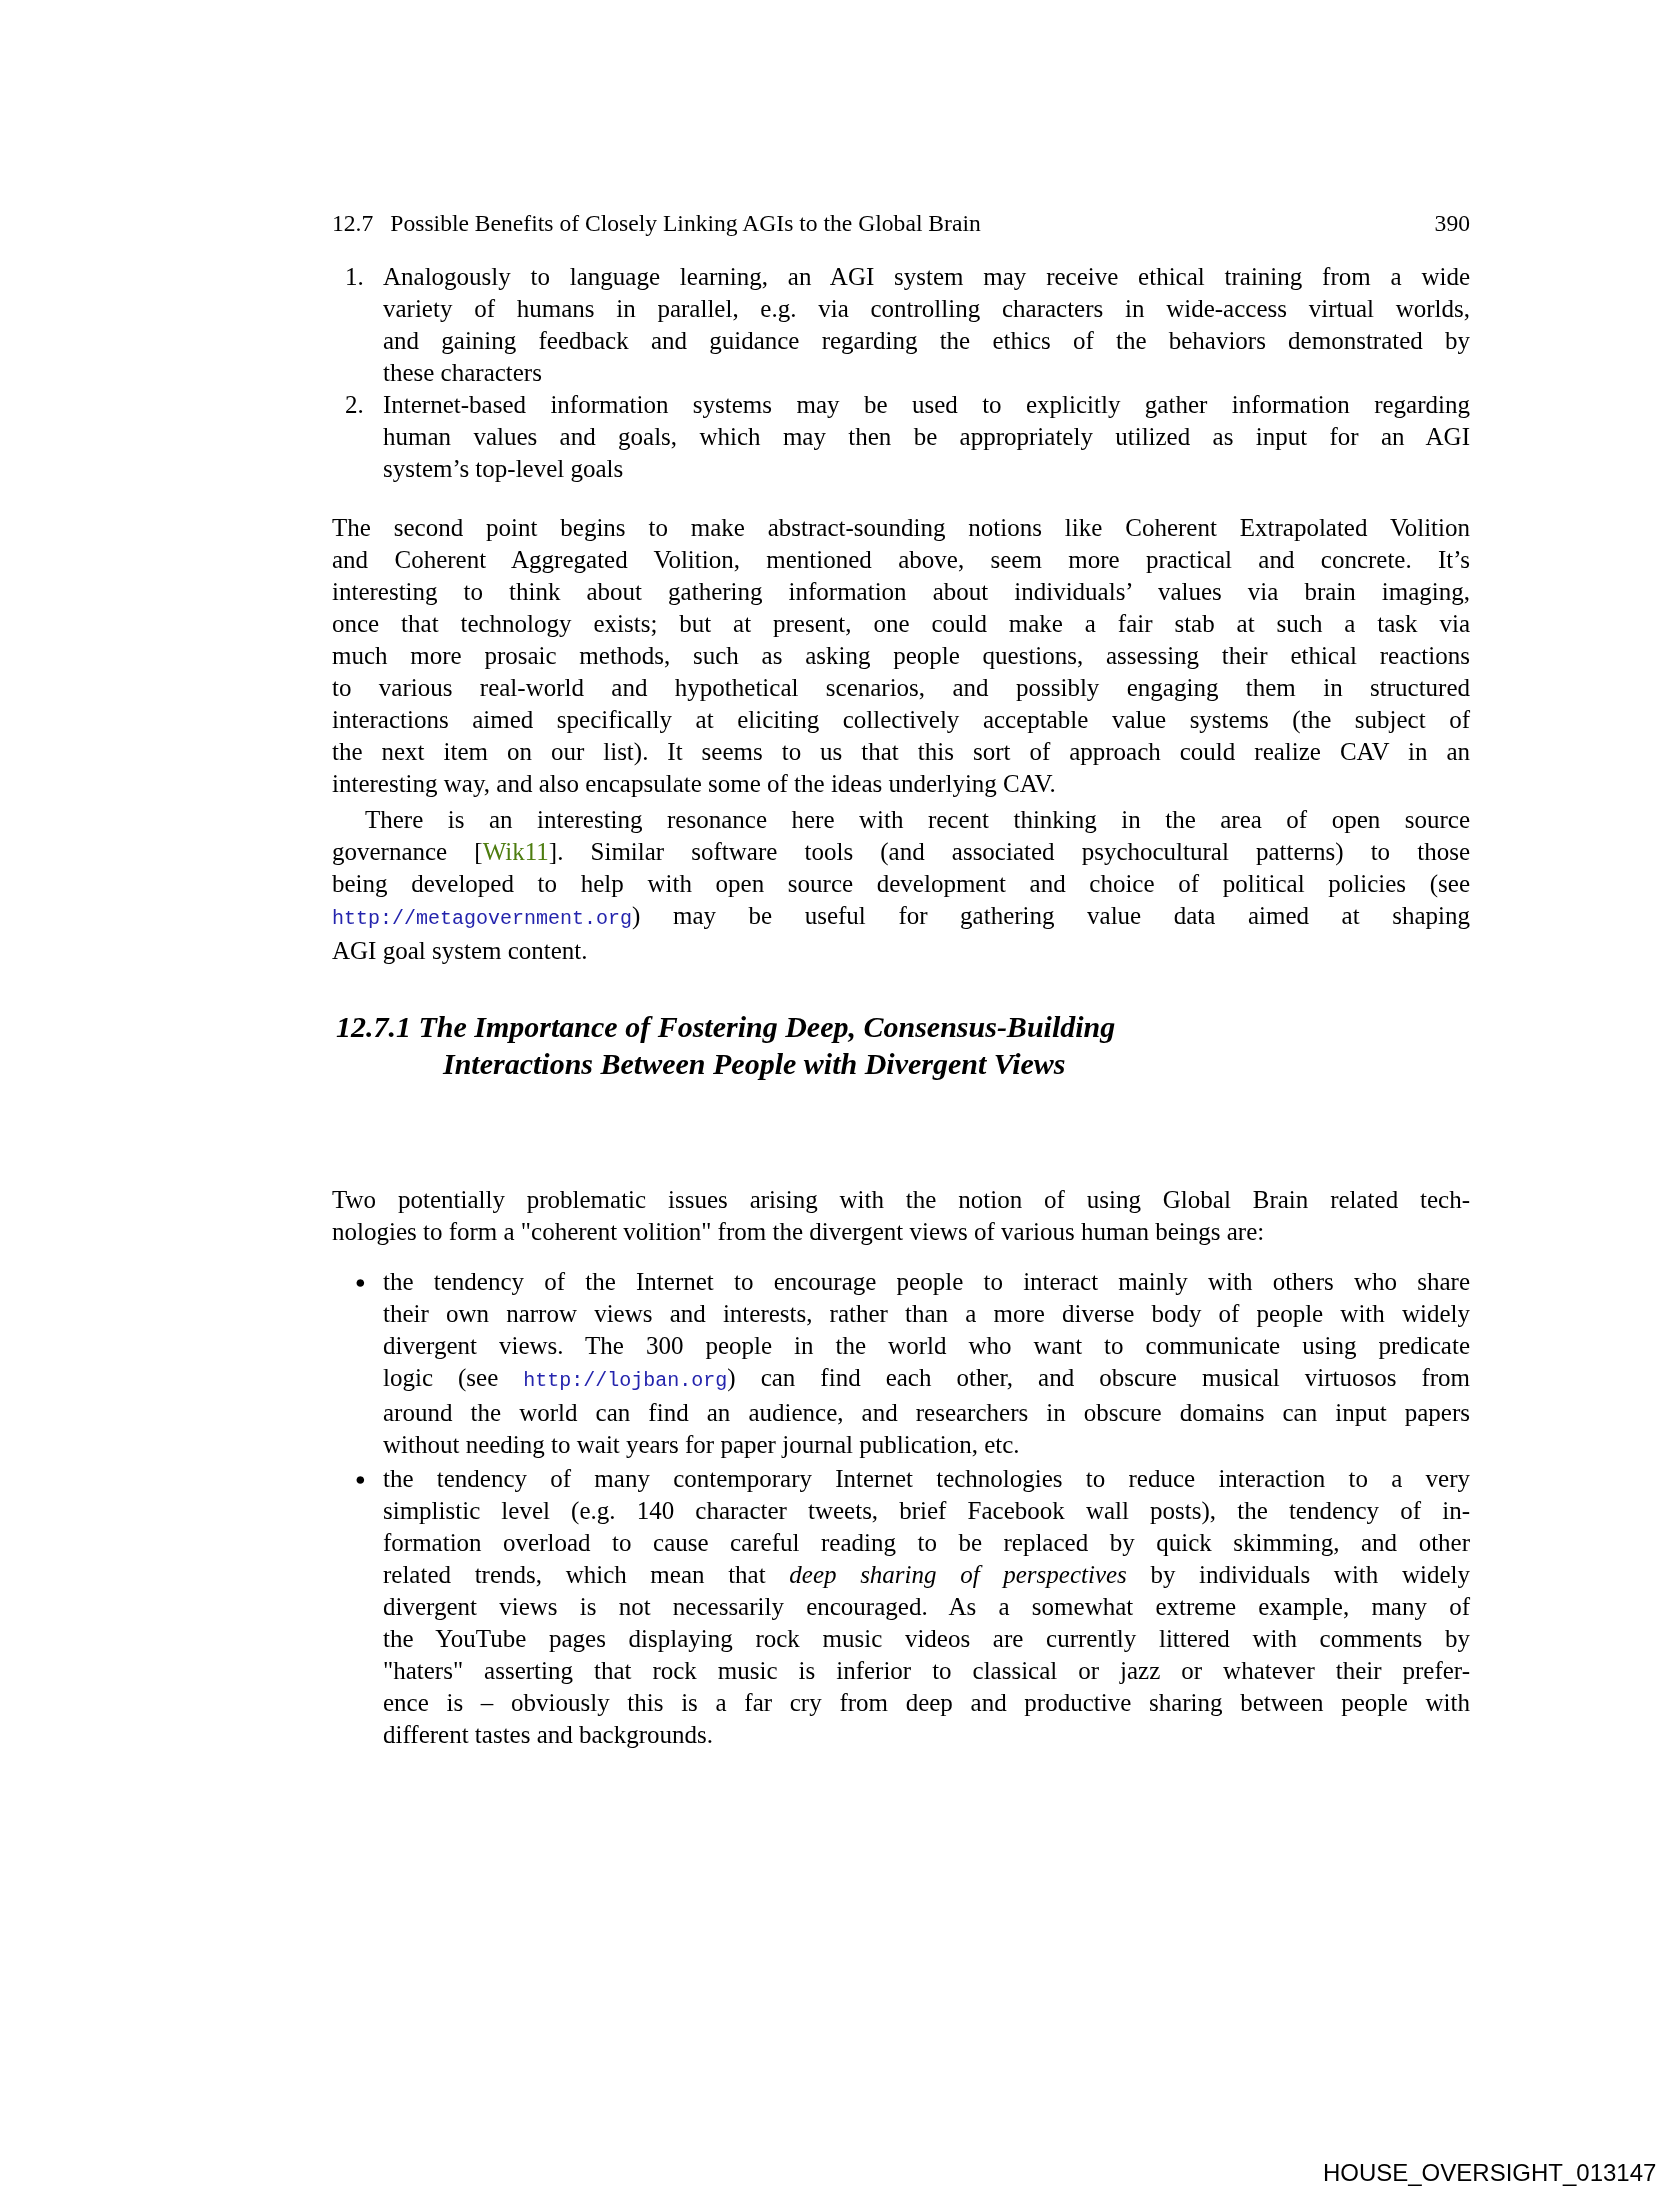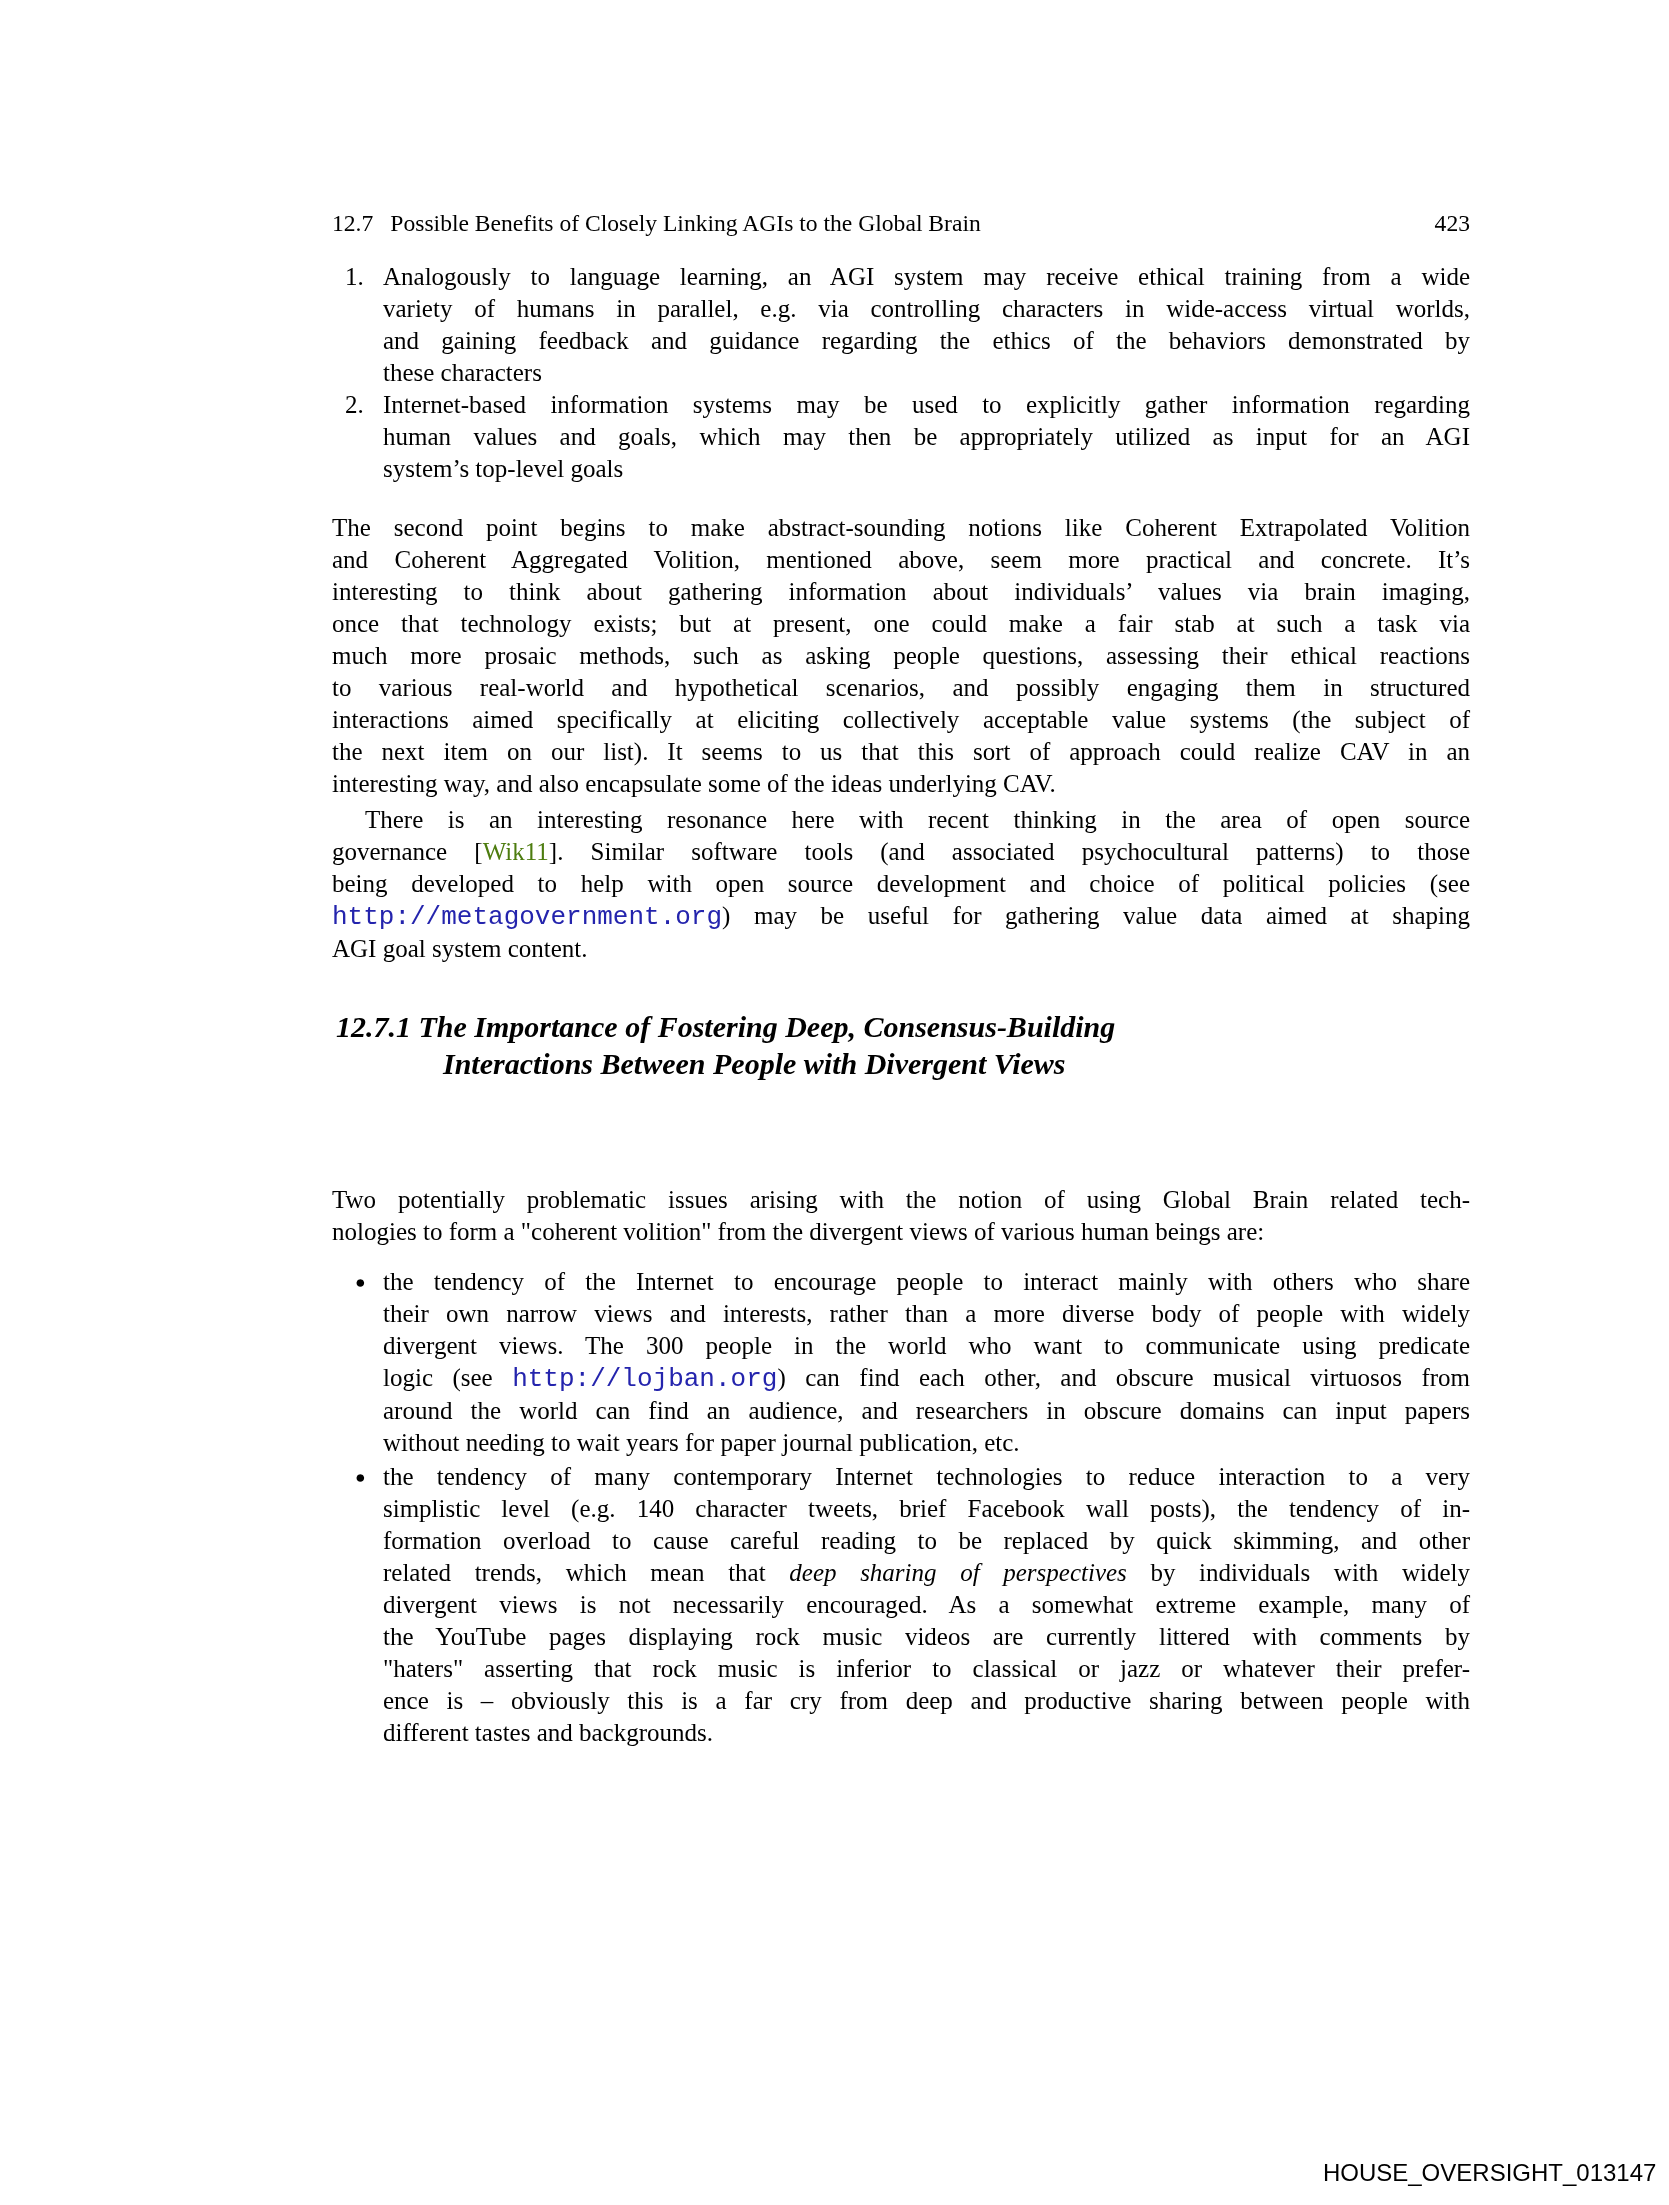--- a/index.html
+++ b/index.html
@@ -26,21 +26,21 @@
     font-size: 25px; line-height: 32px;
   }
   .jline { text-align: justify; text-align-last: justify; }
   .jline.last { text-align-last: left; }
   .indent-first .jline:first-child { text-indent: 33px; }
   .list-item { position: relative; padding-left: 51px; }
   .list-item .marker { position: absolute; left: 13px; top: 0; line-height: 32px; }
   .bullet-item .marker { left: 23px; font-size: 17.7px; }
   .bullet-item + .bullet-item { margin-top: 2px; }
   .cite { color: #4d7c0f; }
-  .link { color: #2424ad; font-family: "Liberation Mono", monospace; font-size: 26px; }
+  .link { color: #2424ad; font-family: "Liberation Mono", monospace; font-size: 20px; }
   .i { font-style: italic; }
   .heading {
     position: absolute;
     left: 316px; top: 1008px; width: 1134px;
     font-size: 30px; line-height: 37px;
     font-weight: bold; font-style: italic;
   }
   .heading .h-line2 { padding-left: 107px; }
   .watermark {
     position: absolute;
@@ -51,21 +51,21 @@
 </style>
 </head>
 <body>
 
 <div class="page">
 
   <div class="runhead">
     <div>
       <span class="sec-num">12.7</span><span>Possible Benefits of Closely Linking AGIs to the Global Brain</span>
     </div>
-    <div>423</div>
+    <div>390</div>
   </div>
 
   <div class="block" style="top:261px">
     <div class="list-item">
       <span class="marker">1.</span>
       <div>
           <div class="jline"><span>Analogously to language learning, an AGI system may receive ethical training from a wide</span></div>
           <div class="jline"><span>variety of humans in parallel, e.g. via controlling characters in wide-access virtual worlds,</span></div>
           <div class="jline"><span>and gaining feedback and guidance regarding the ethics of the behaviors demonstrated by</span></div>
           <div class="jline last"><span>these characters</span></div>

